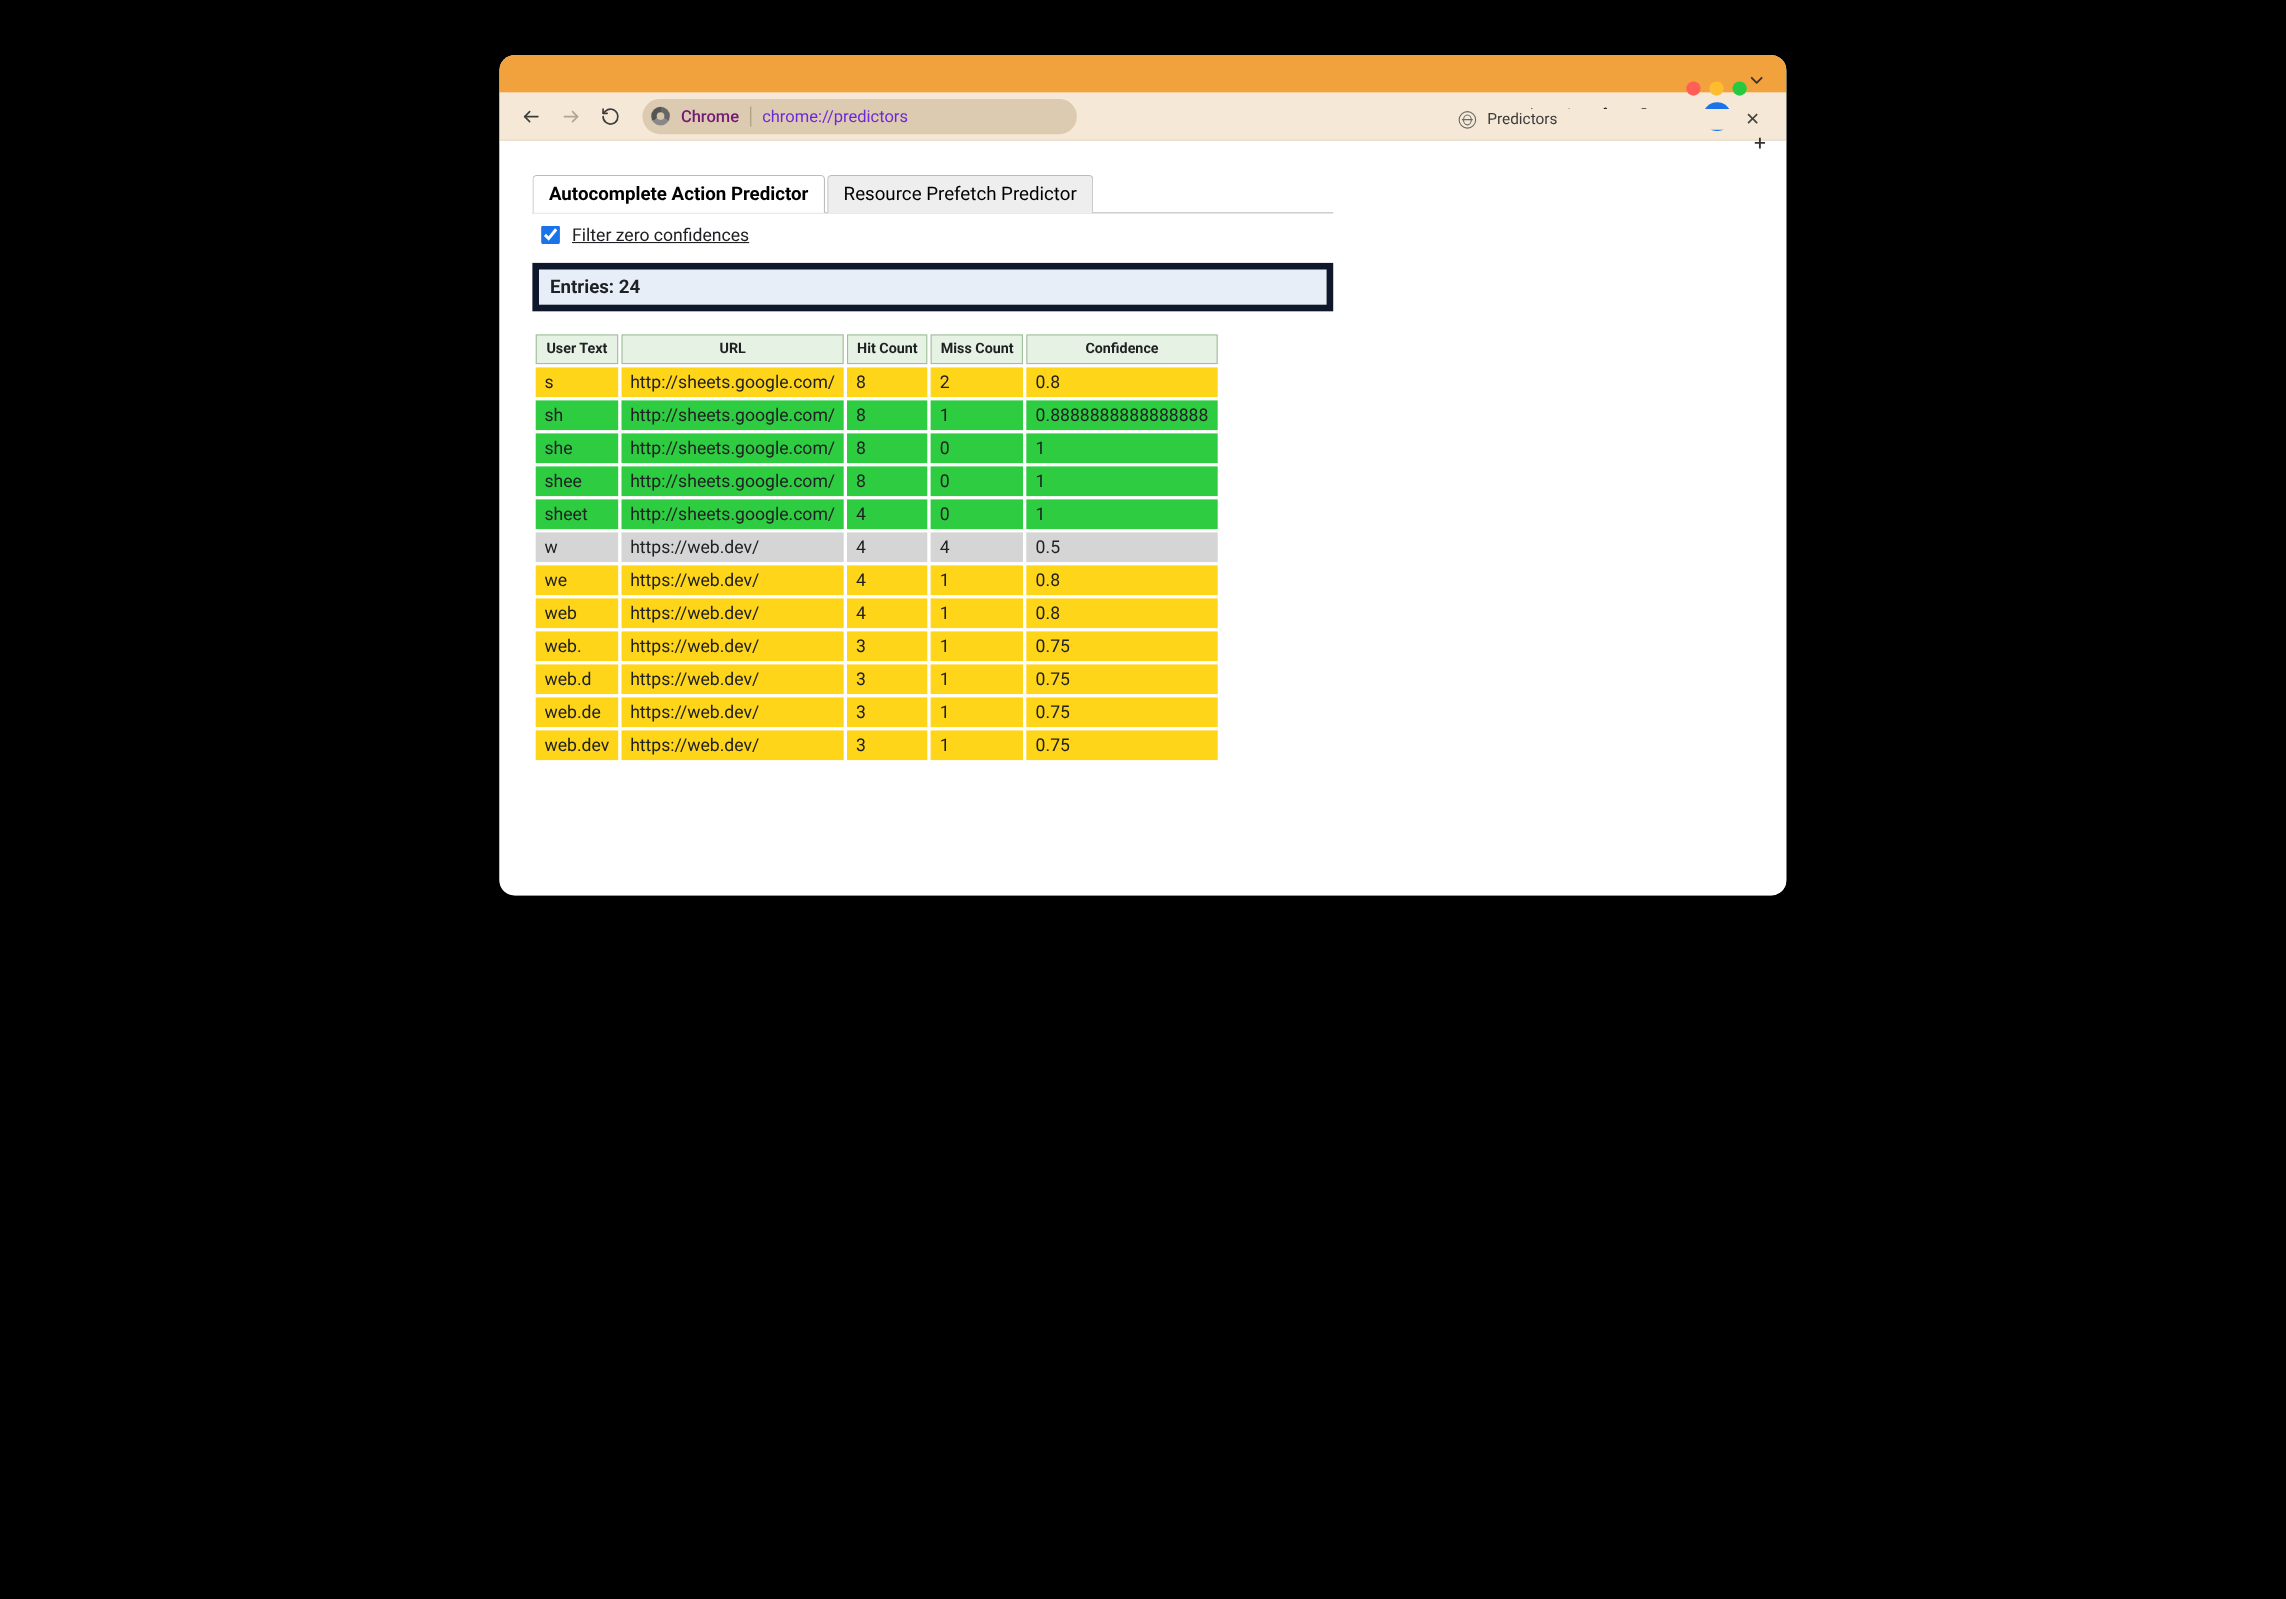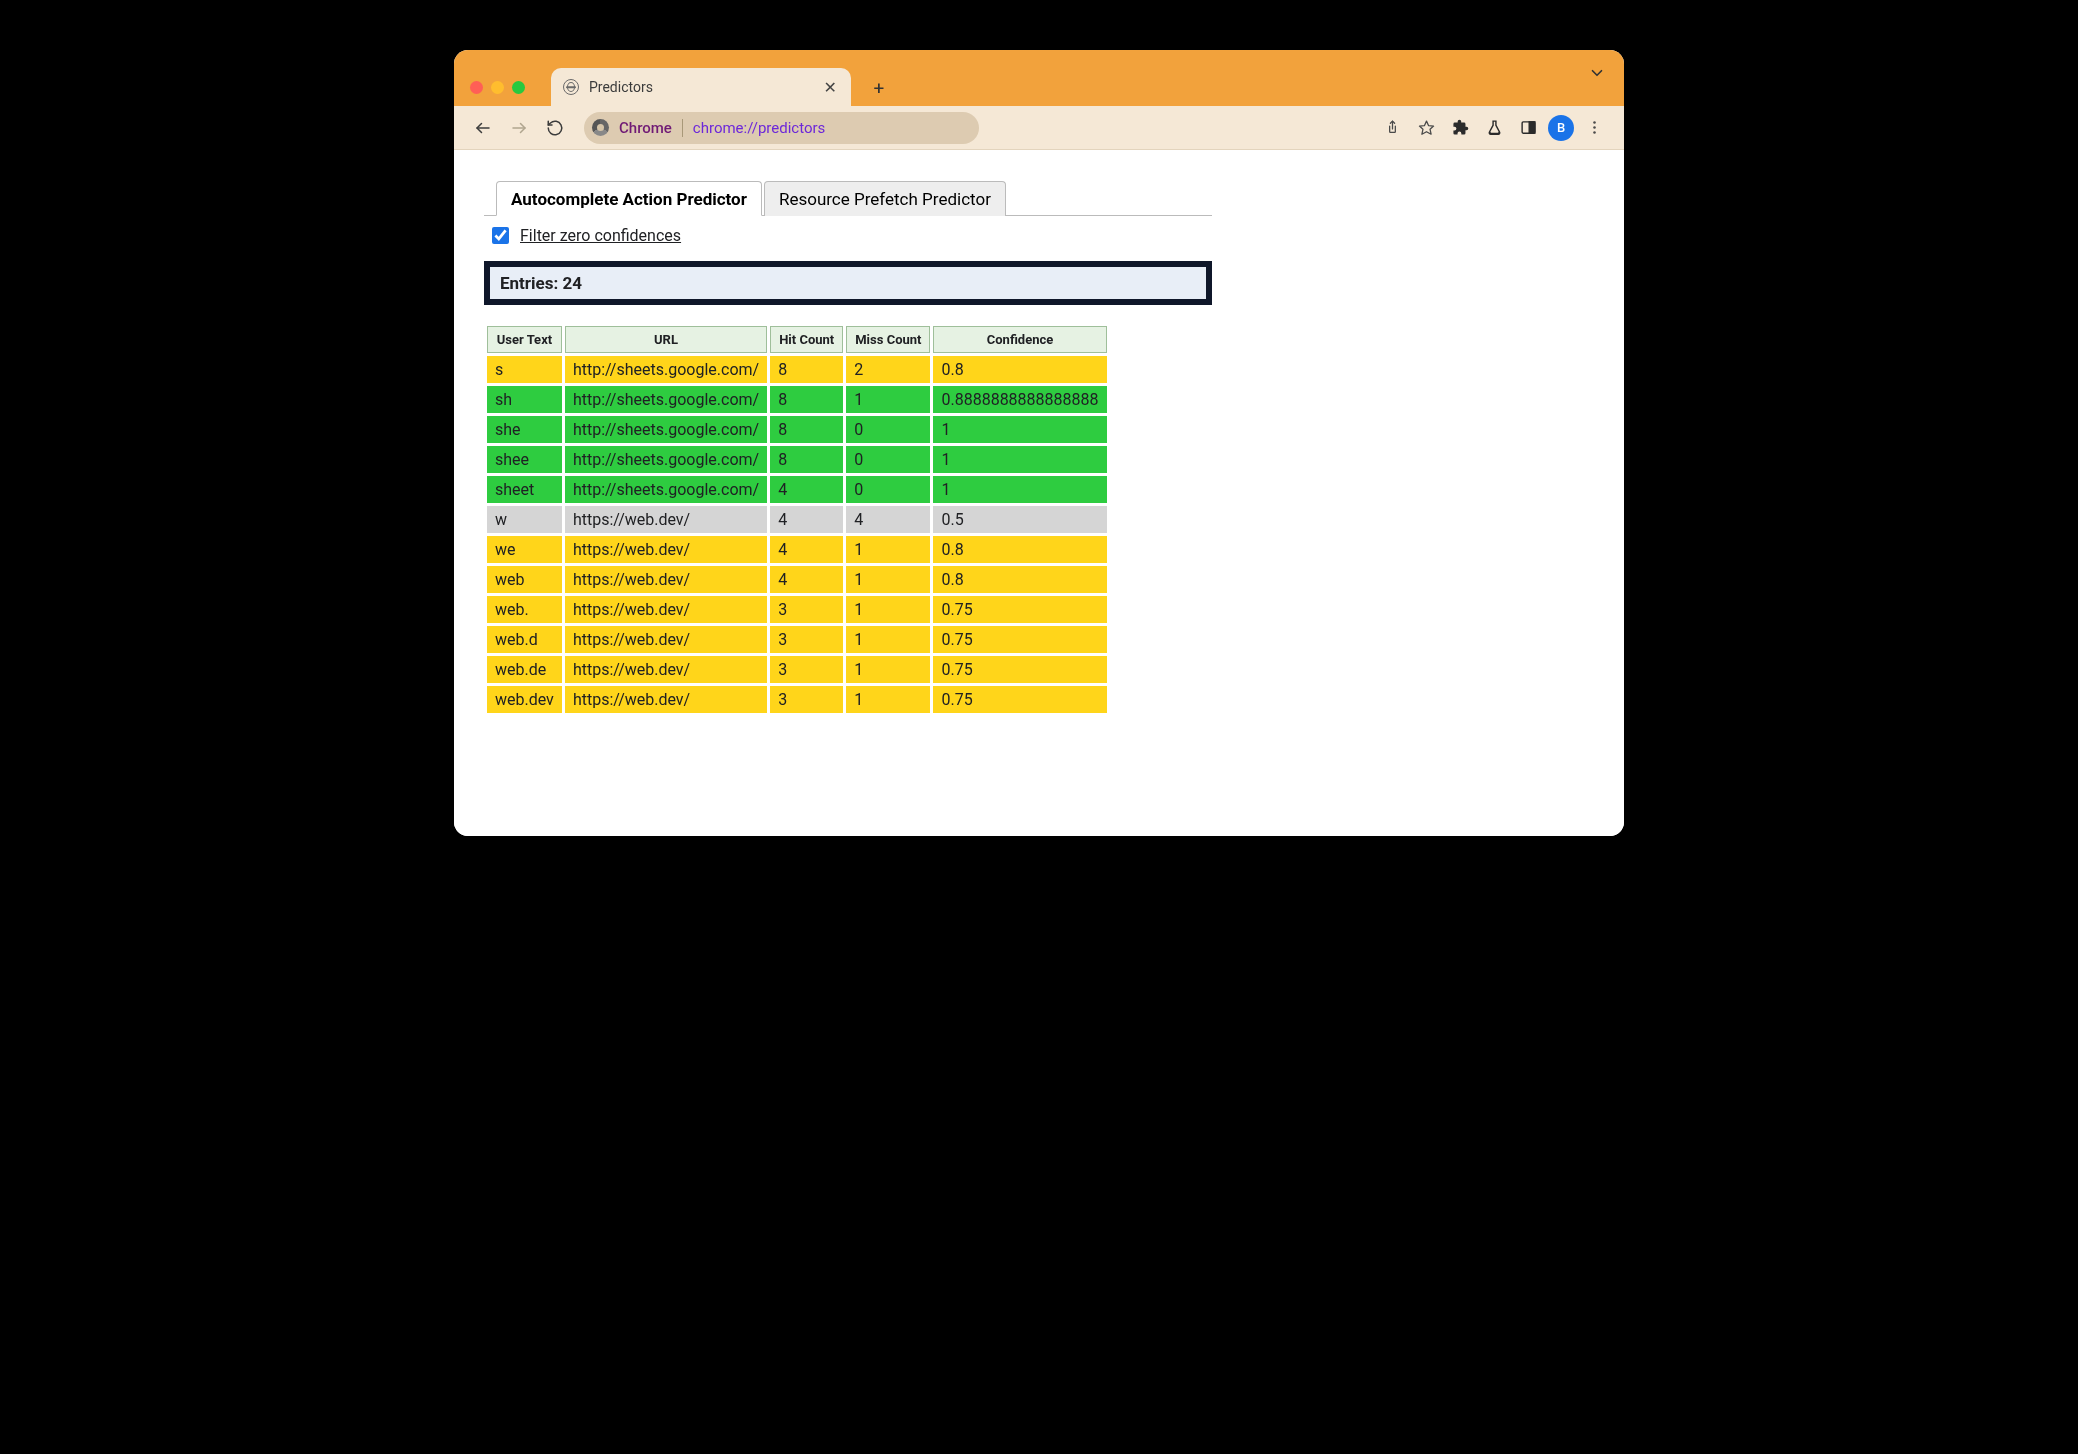--- a/index.html
+++ b/index.html
@@ -33,23 +33,24 @@
     background: #fff;
     border-radius: 14px;
     overflow: hidden;
     box-shadow: 0 30px 60px rgba(0,0,0,0.6);
   }
   
   .tabstrip {
     background: var(--orange);
     display: flex;
     align-items: flex-end;
-    height: 56px;
+    height: 34px;
     padding: 24px 10px 0 16px;
     position: relative;
+    flex-direction: column;
   }
   .traffic {
     display: flex;
     gap: 8px;
     align-items: center;
     margin-right: 26px;
     margin-bottom: 12px;
   }
   .traffic span {
     width: 13px; height: 13px; border-radius: 50%;
@@ -218,21 +219,20 @@
     margin-right: 2px;
     color: #000000;
     position: relative;
     top: 1px;
   }
   .page-tab.active {
     background: #fff;
     color: #000;
     font-weight: 700;
     border-bottom: 1px solid #fff;
-    margin-left: 12px;
   }
   .filter-row {
     padding: 8px 4px 14px;
     display: flex;
     align-items: center;
     gap: 8px;
     text-decoration: underline;
   }
   .filter-row input[type="checkbox"] {
     width: 17px; height: 17px;

